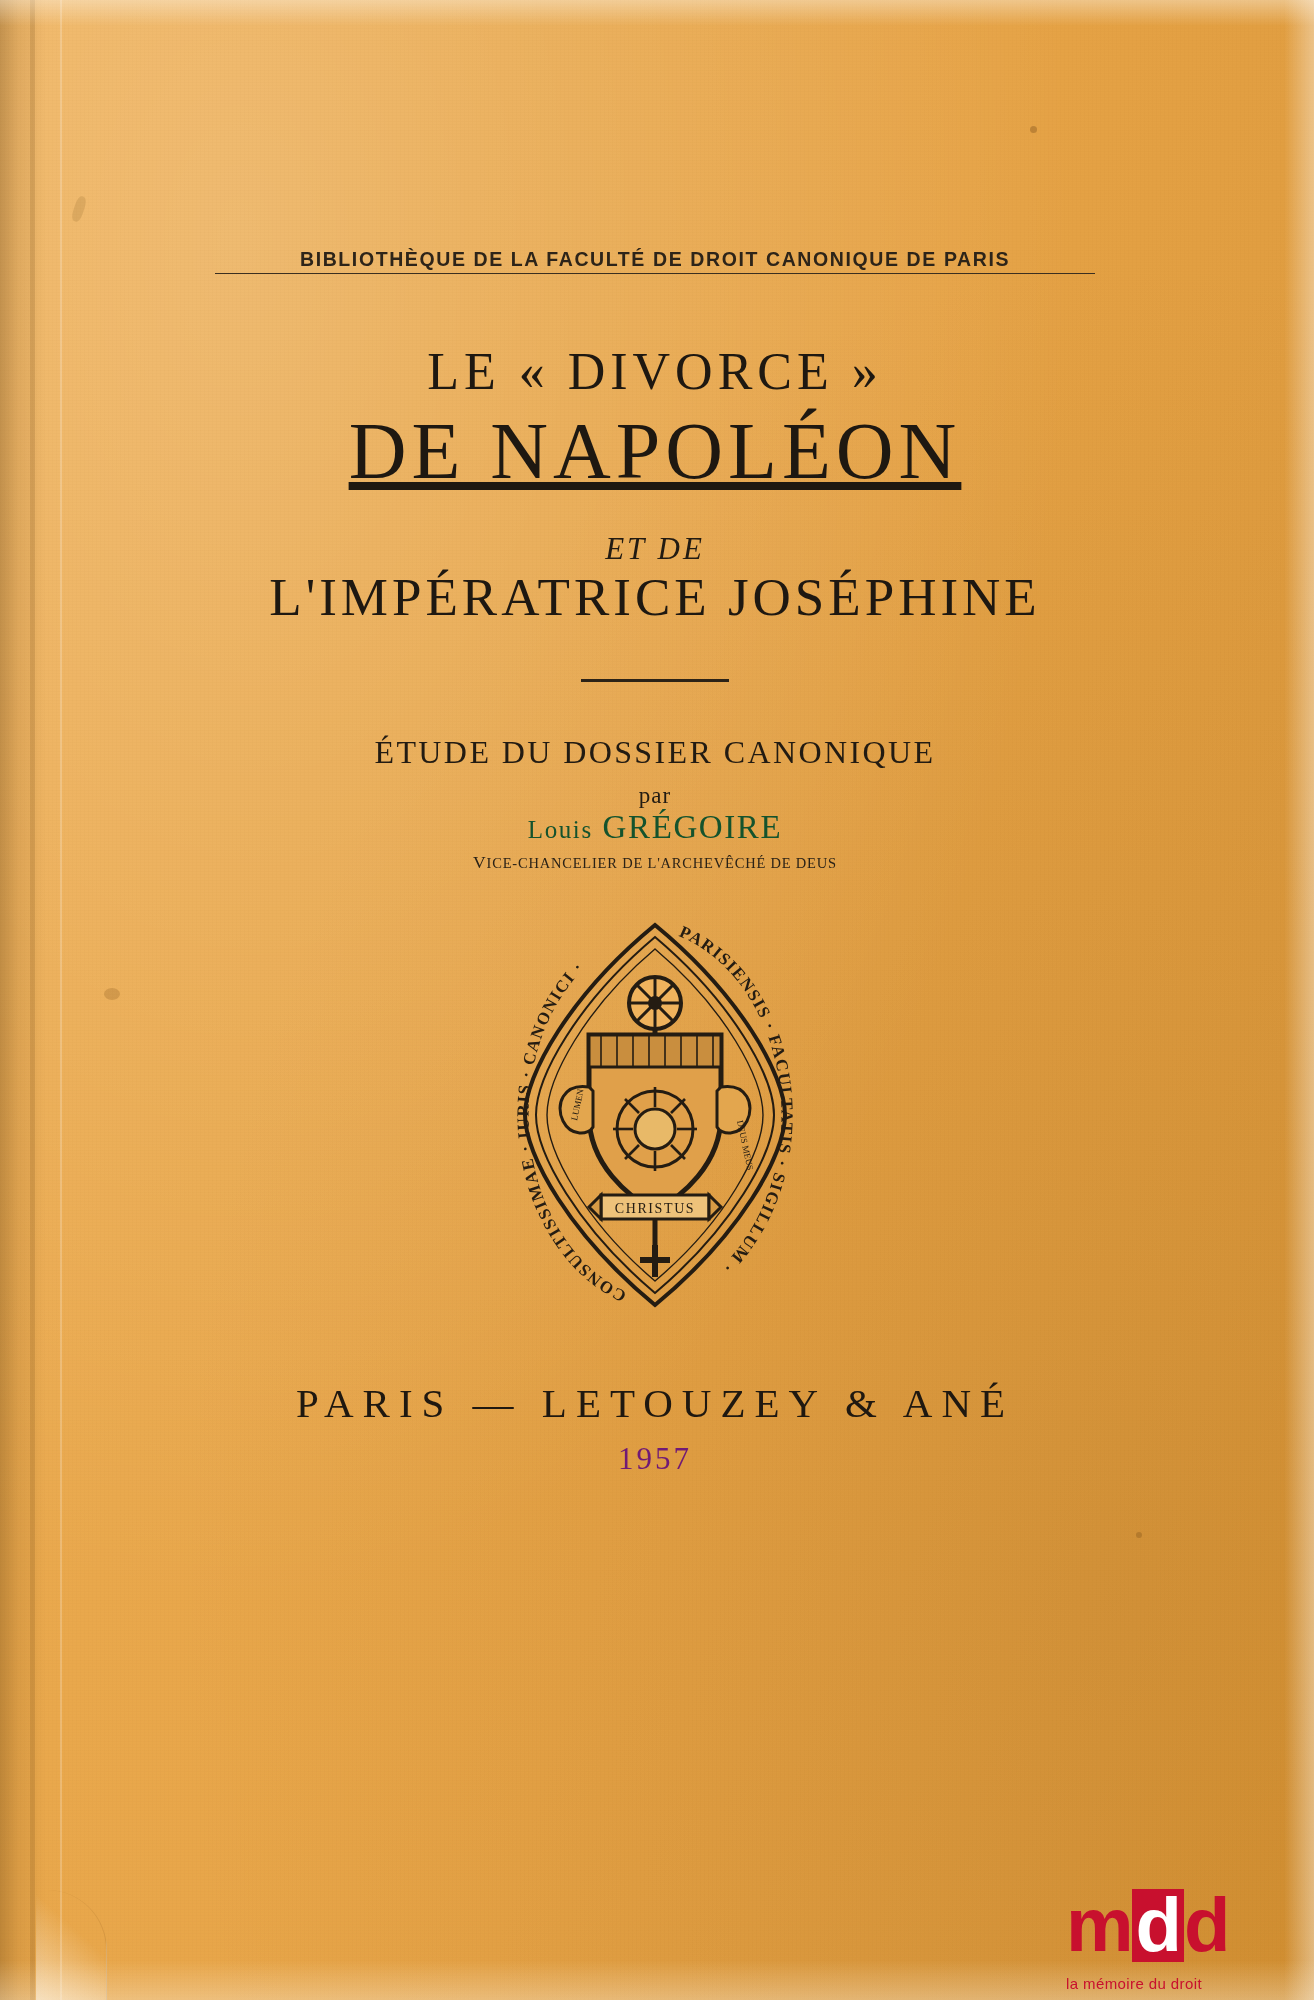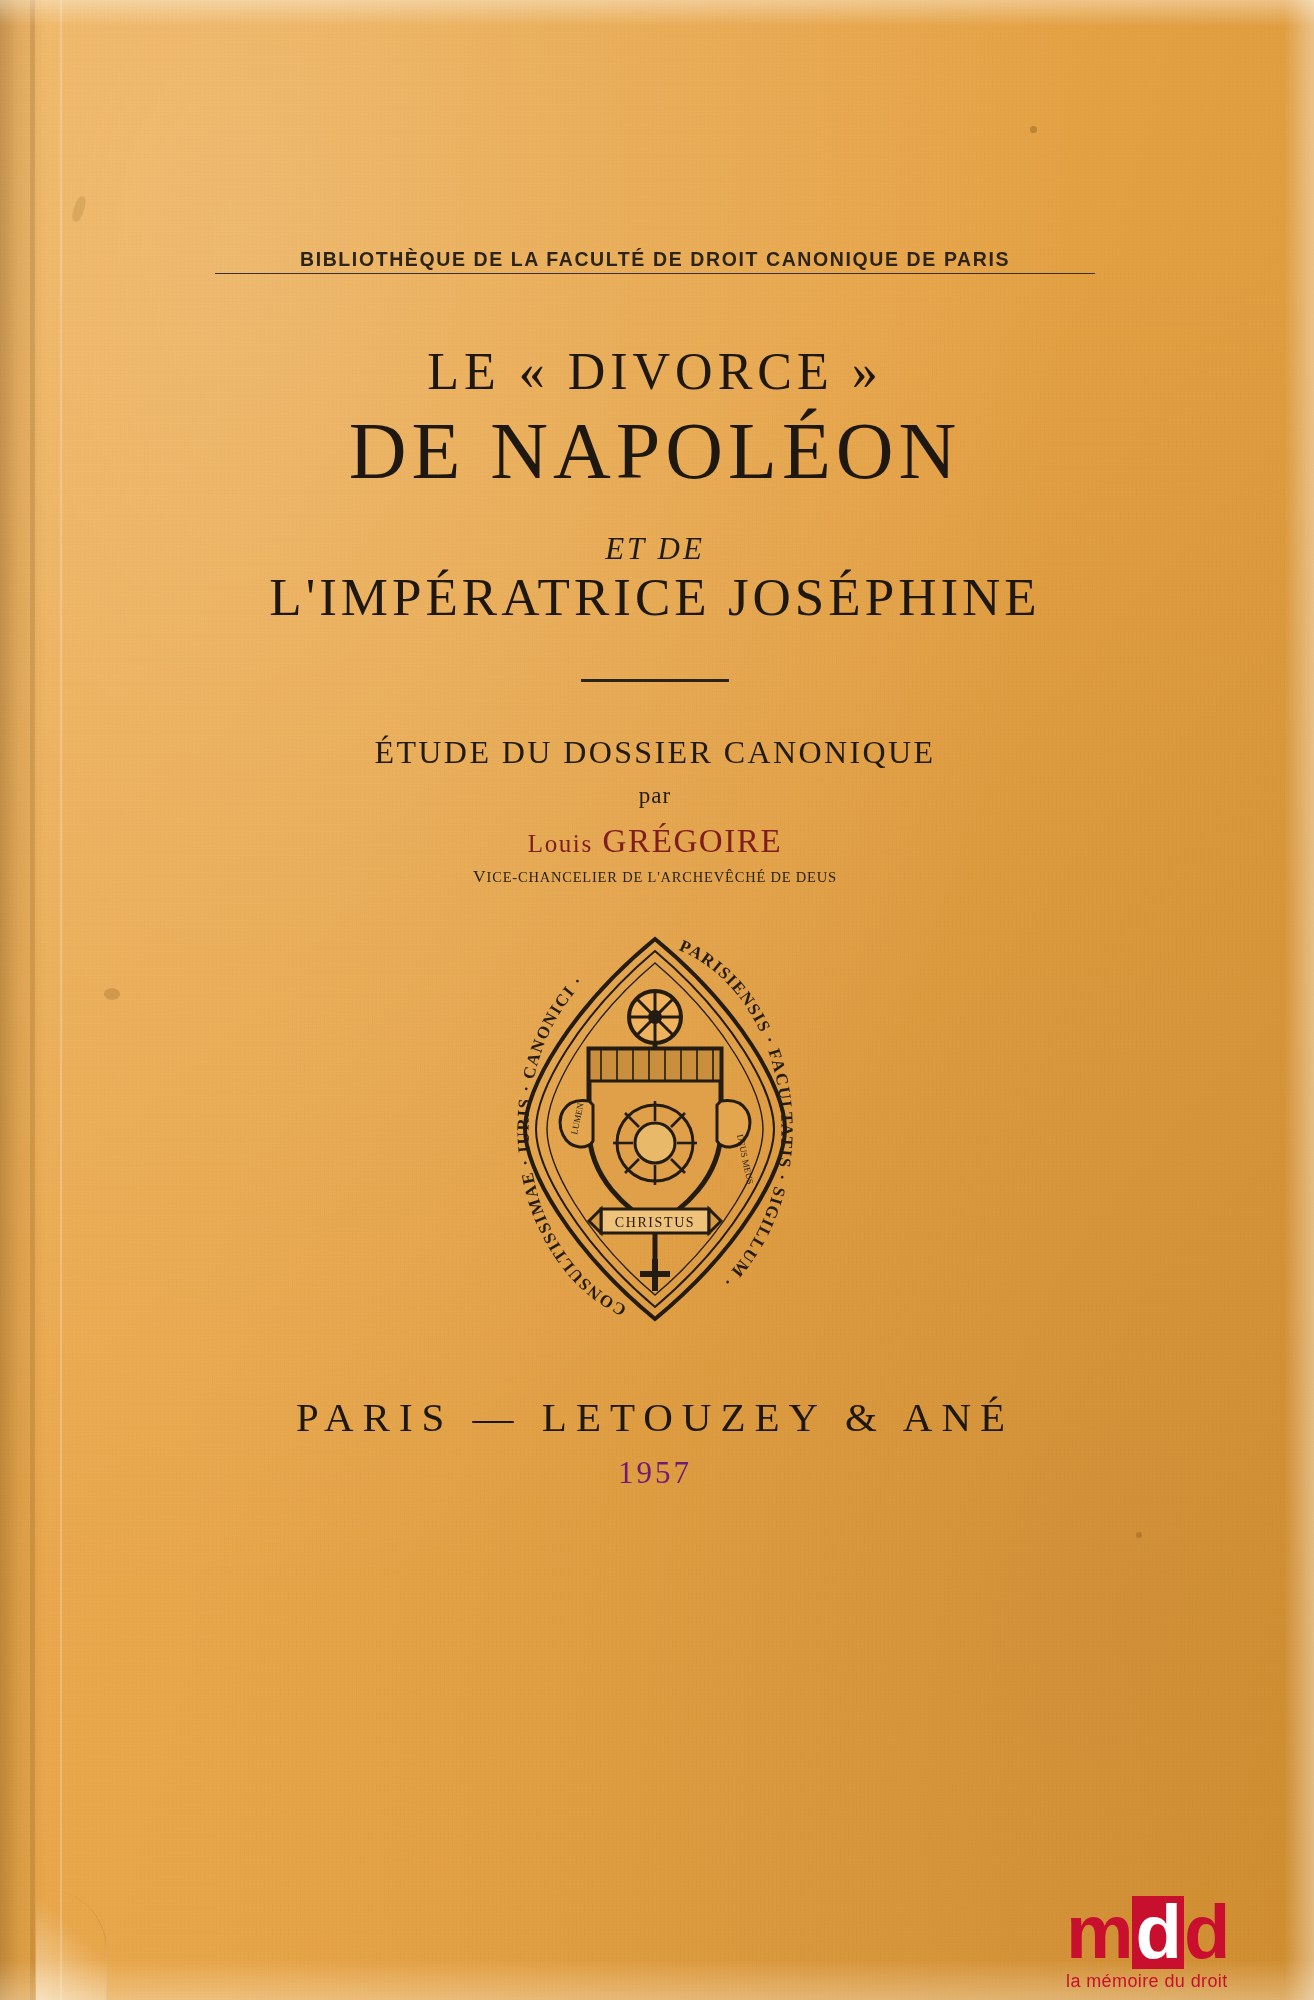--- a/index.html
+++ b/index.html
@@ -138,20 +138,21 @@
     letter-spacing: 5px;
     line-height: 1.08;
     color: #1e1811;
   }
   .title2 {
     margin-top: 8px;
     font-size: 80px;
     letter-spacing: 5px;
     line-height: 1.08;
     color: #1e1811;
+    text-decoration: underline;
   }
   .etde {
     margin-top: 36px;
     font-size: 31px;
     letter-spacing: 3px;
     color: #221b12;
     font-style: italic;
   }
   .title3 {
     font-size: 53px;
@@ -170,24 +171,23 @@
     letter-spacing: 2.4px;
     color: #221b12;
   }
   .par {
     margin-top: 12px;
     font-size: 23px;
     letter-spacing: 1px;
     color: #221b12;
   }
   .author {
-    margin-top: 14px;
     font-size: 33px;
     letter-spacing: 1.6px;
-    color: #7f1d1d;
+    color: #14532d;
   }
   .author .small {
     font-size: 25px;
   }
   .author-role {
     margin-top: 6px;
     font-size: 17.5px;
     letter-spacing: 0.8px;
     color: #2a2217;
   }
@@ -234,23 +234,23 @@
     letter-spacing: -2px;
     color: #c8102e;
   }
   .logo-mark .boxed {
     display: inline-block;
     background: #c8102e;
     color: #ffffff;
     padding: 0 4px;
   }
   .logo-tag {
-    margin-top: 2px;
+    margin-top: 13px;
     font-family: "Liberation Sans", sans-serif;
-    font-size: 18px;
+    font-size: 15px;
     color: #c8102e;
     letter-spacing: 0.4px;
   }
 </style>
 </head>
 <body>
 
 <div id="page">
 
   <div class="cover"></div>

